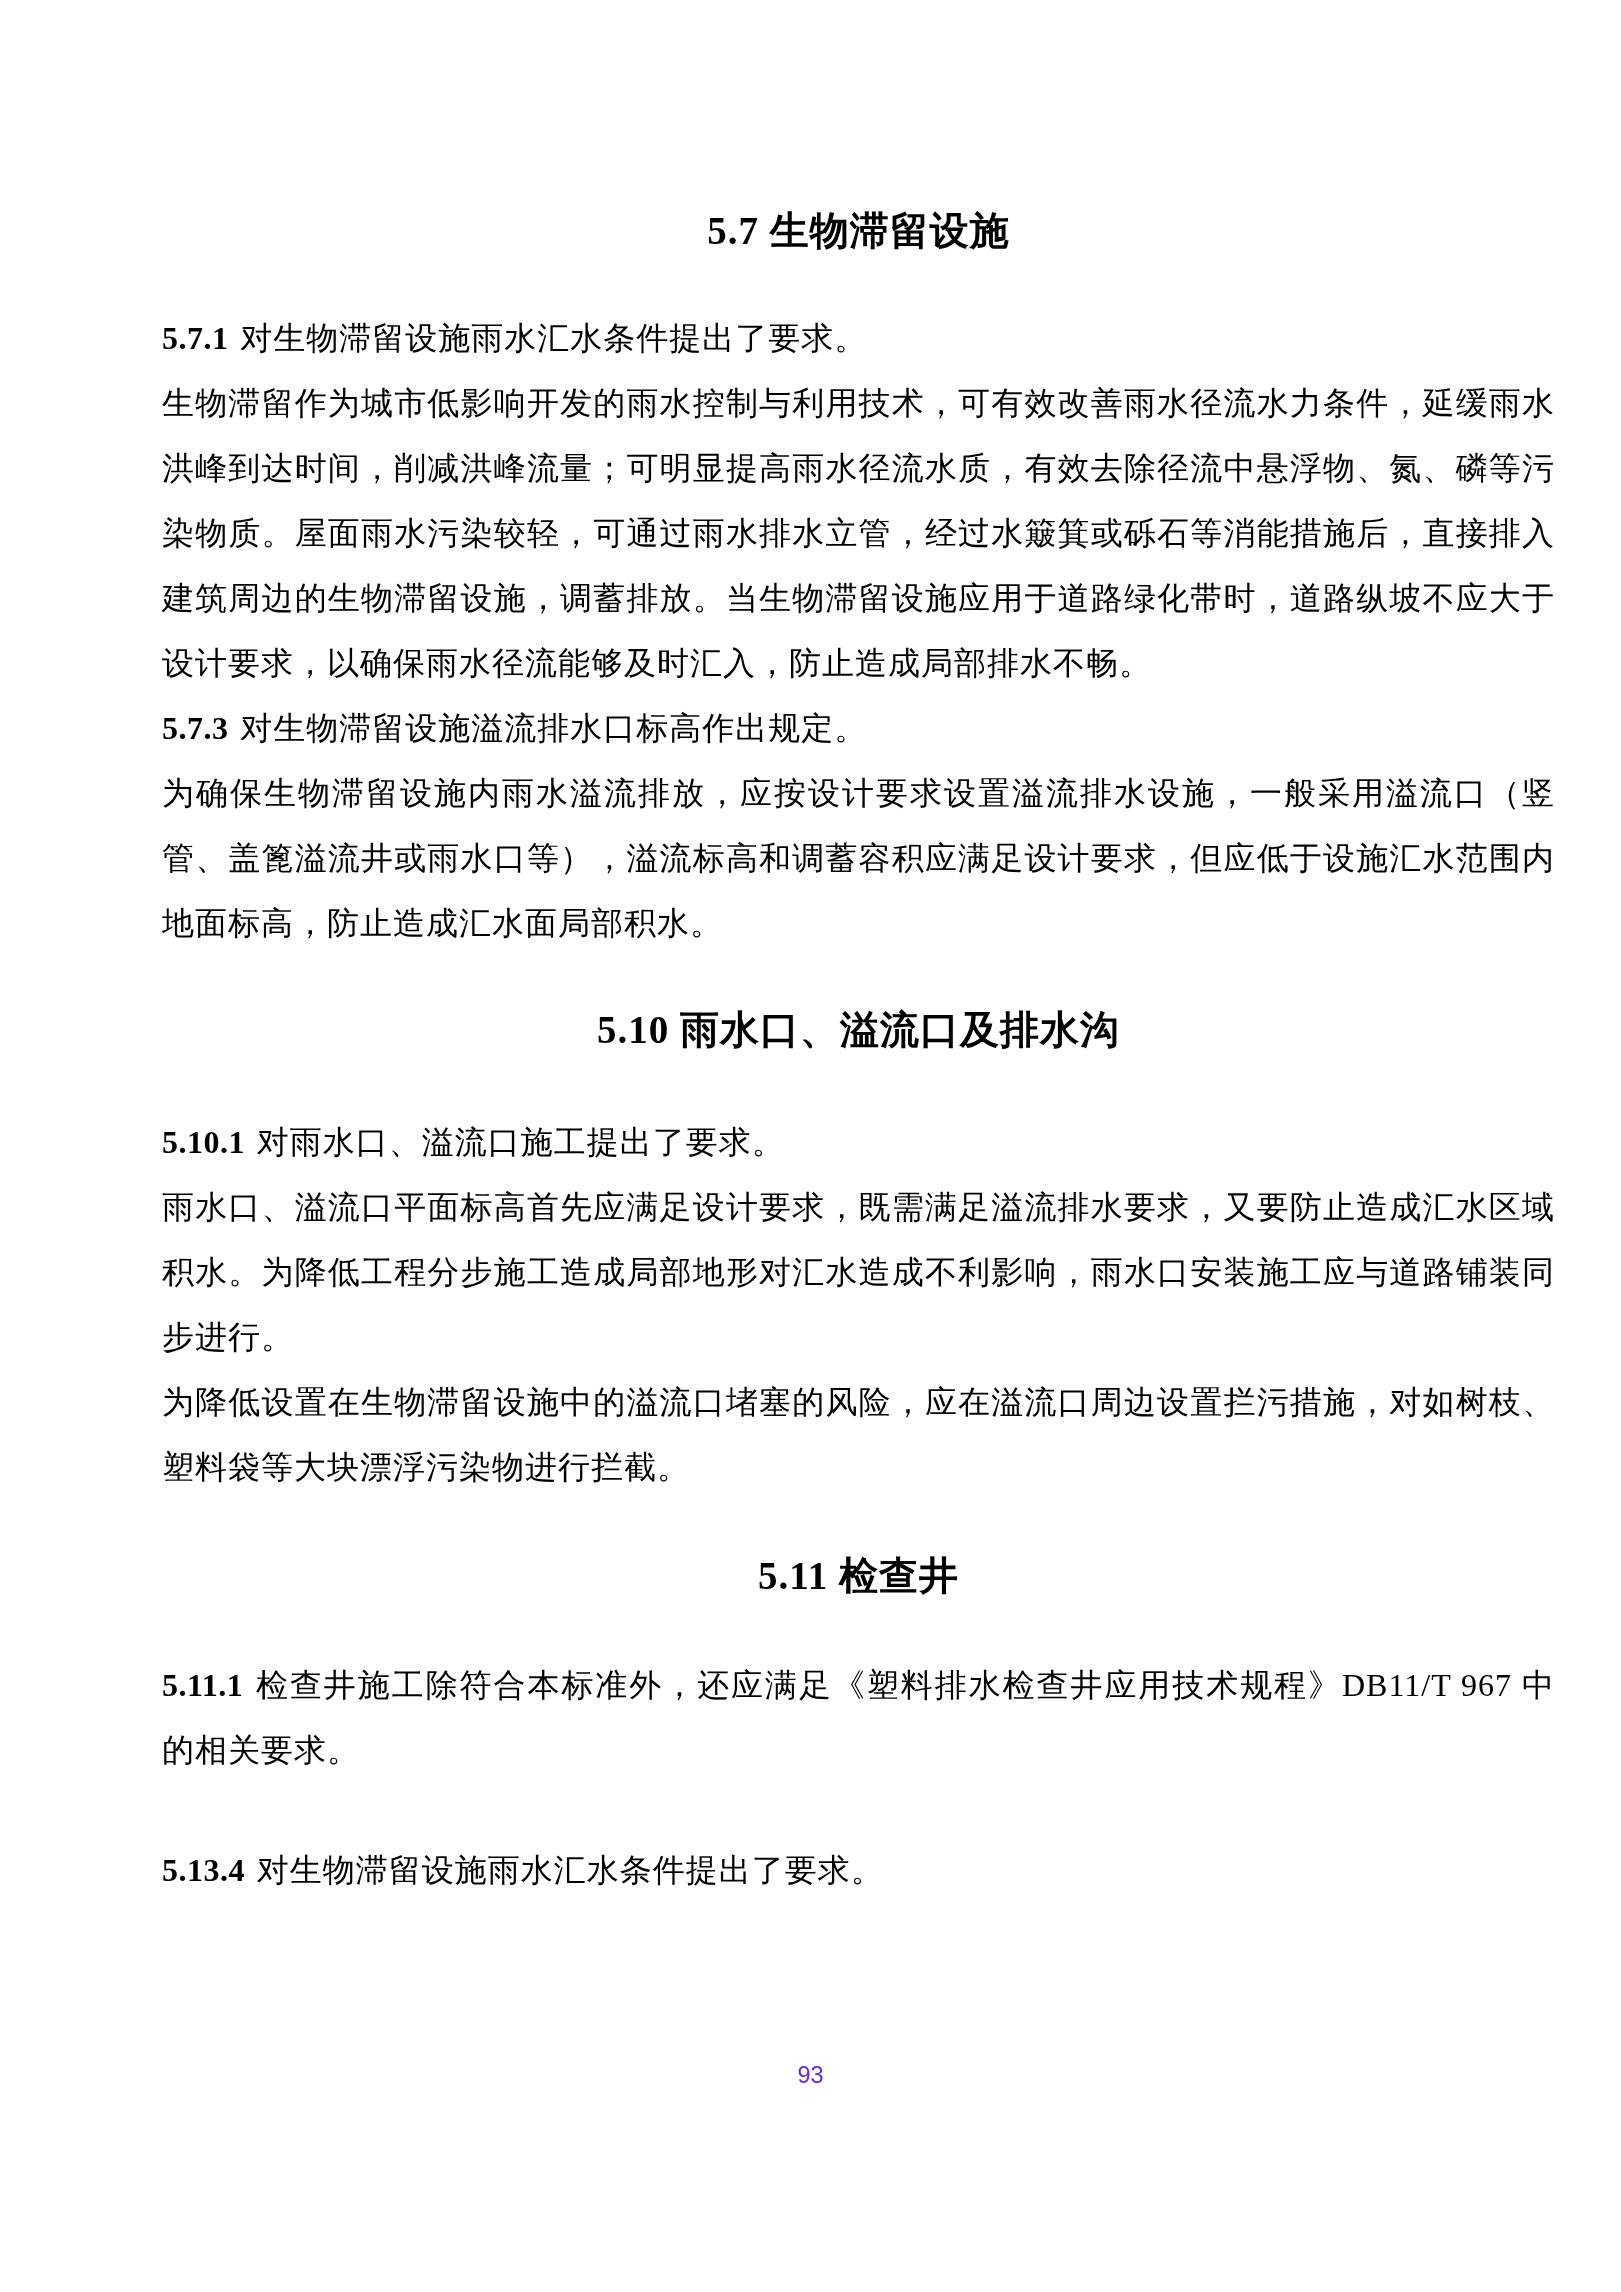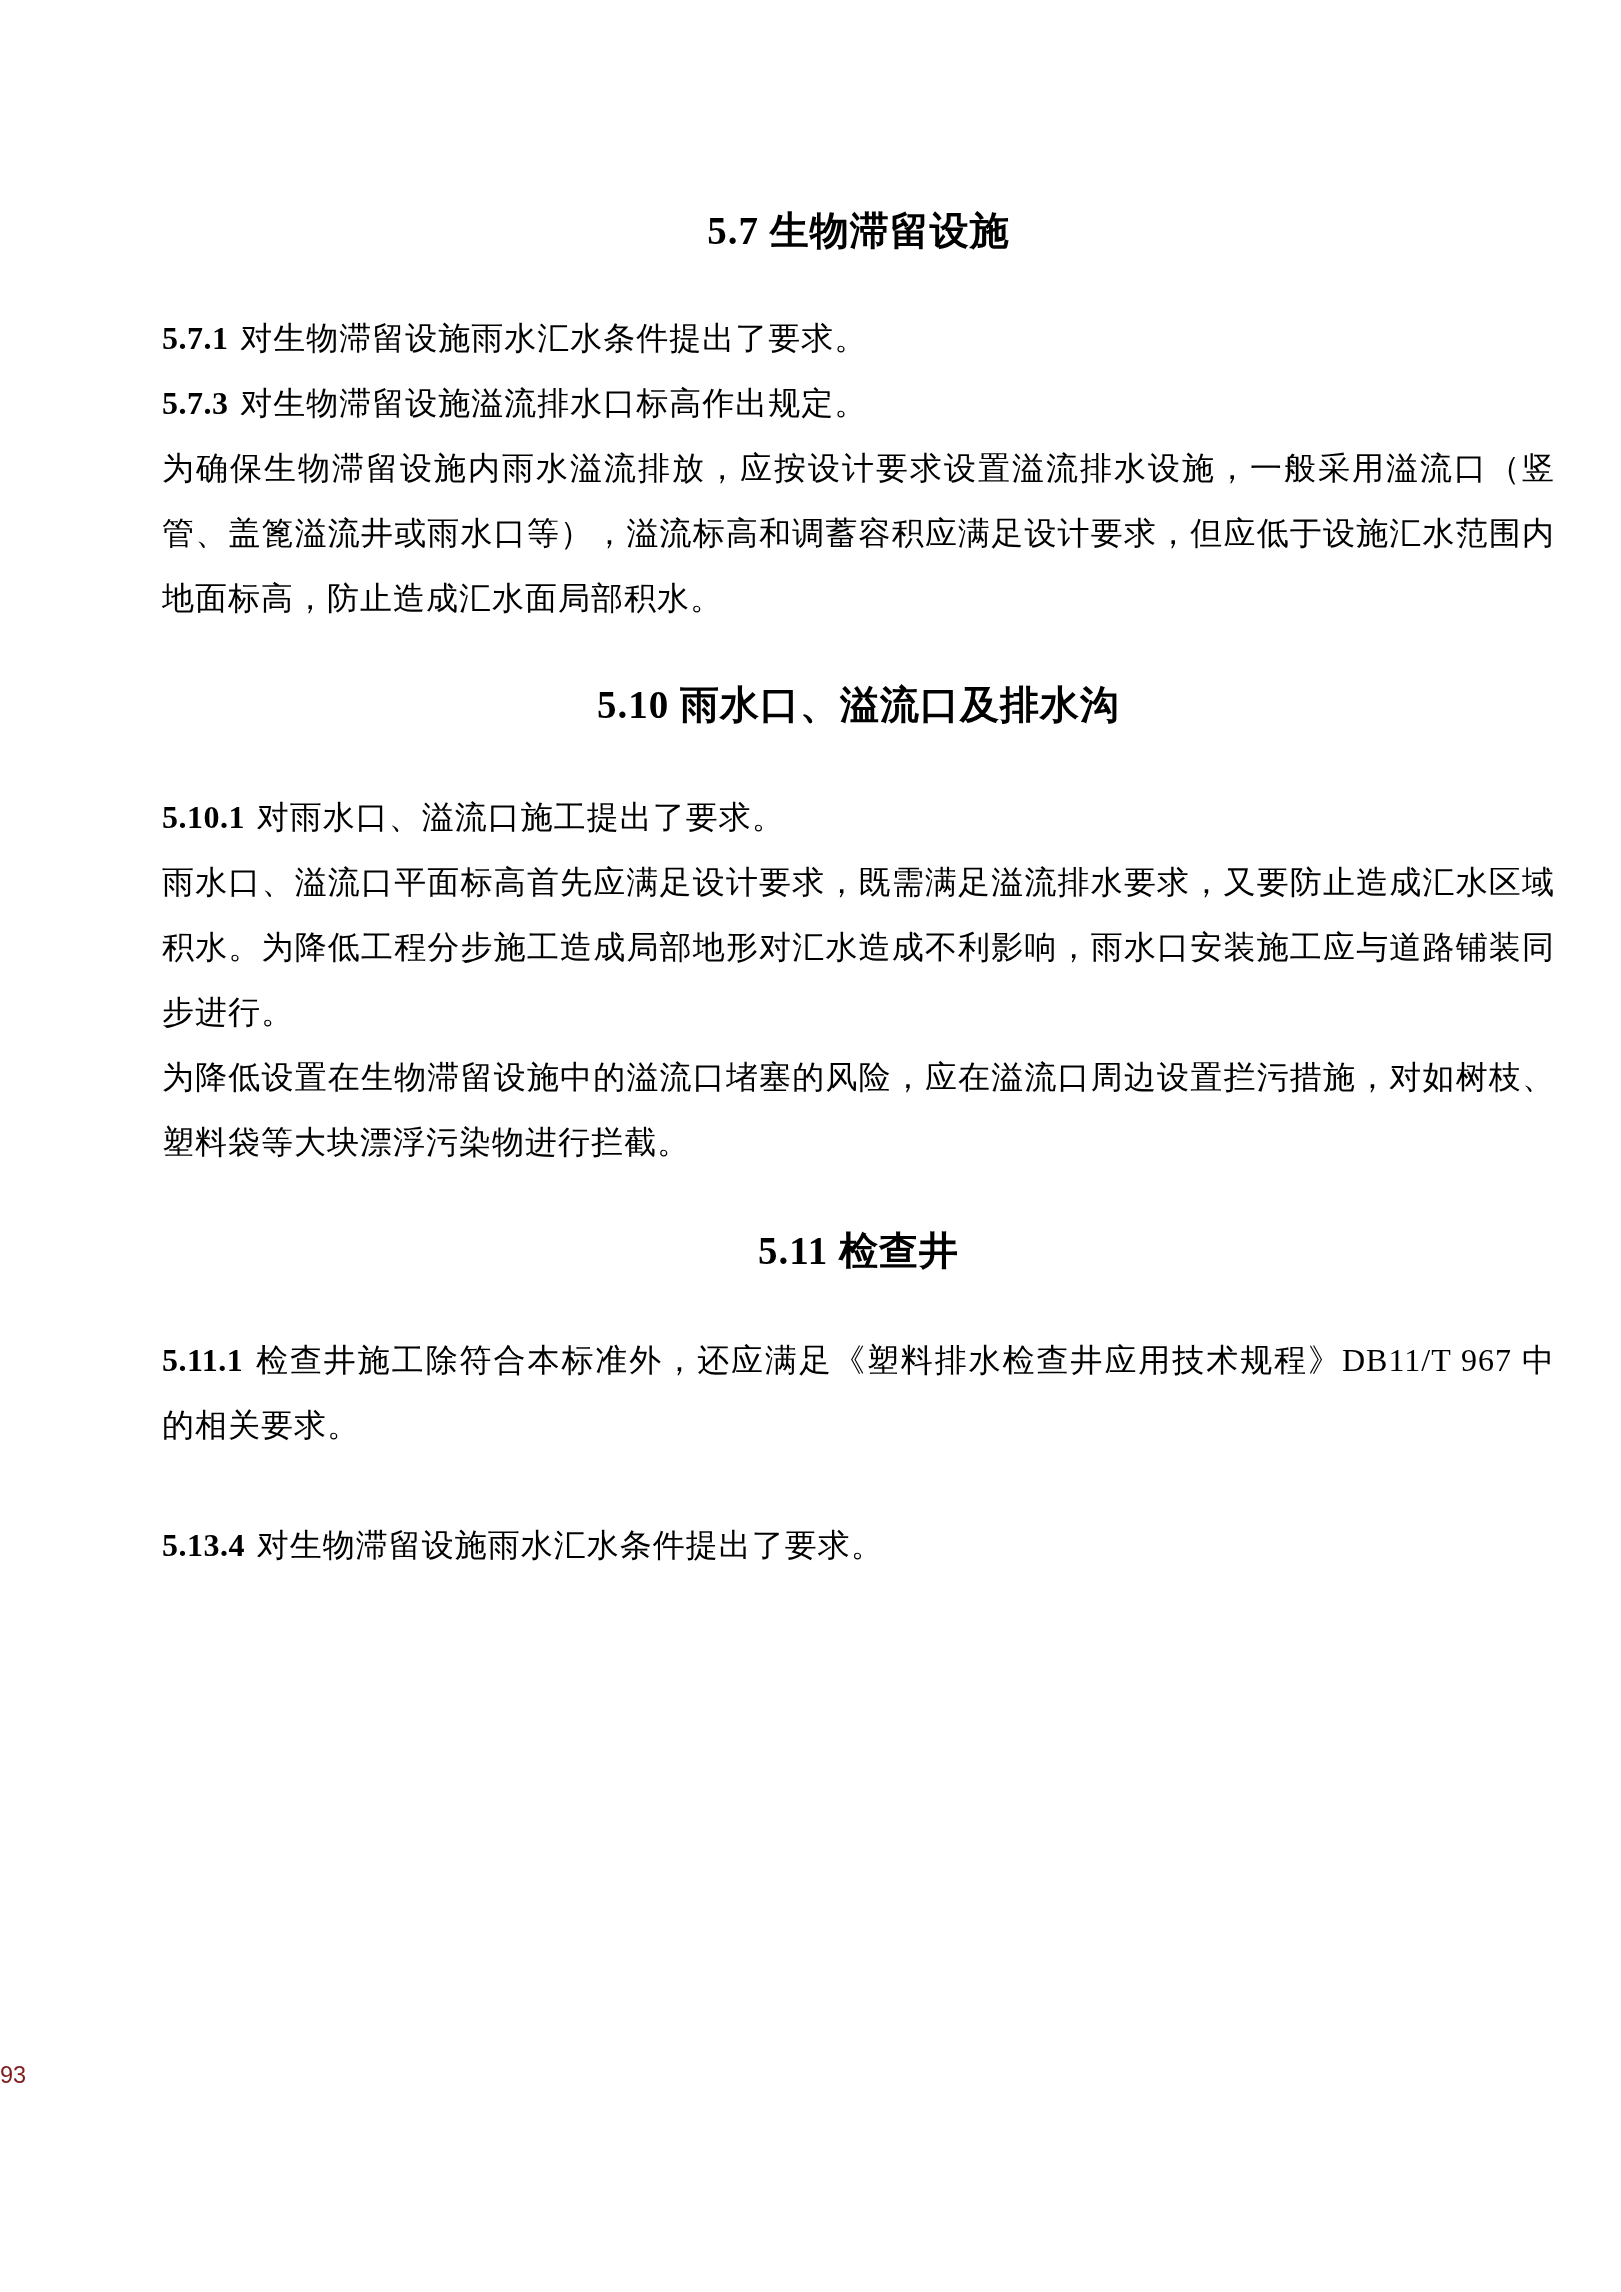--- a/index.html
+++ b/index.html
@@ -53,38 +53,40 @@
     font-weight: bold;
     margin-right: 11.8px;
     letter-spacing: 0.5px;
     white-space: nowrap;
   }
   .footer {
     position: absolute;
     top: 2061px;
     left: 0;
     right: 0;
+    text-align: center;
     font-size: 23.5px;
     line-height: 29px;
     font-family: "Liberation Sans", "DejaVu Sans", sans-serif;
-    color: #7f1d1d;
+    color: #6d28d9;
   }
 </style>
 </head>
 <body>
 
 <div class="page">
   <div class="content">
 
     <h1 class="heading h-57">5.7 生物滞留设施</h1>
 
     <p class="clause first-after-heading">
       <b class="cnum">5.7.1</b><span>对生物滞留设施雨水汇水条件提出了要求。</span>
     </p>
 
+    <p class="para">生物滞留作为城市低影响开发的雨水控制与利用技术，可有效改善雨水径流水力条件，延缓雨水洪峰到达时间，削减洪峰流量；可明显提高雨水径流水质，有效去除径流中悬浮物、氮、磷等污染物质。屋面雨水污染较轻，可通过雨水排水立管，经过水簸箕或砾石等消能措施后，直接排入建筑周边的生物滞留设施，调蓄排放。当生物滞留设施应用于道路绿化带时，道路纵坡不应大于设计要求，以确保雨水径流能够及时汇入，防止造成局部排水不畅。</p>
 
     <p class="clause">
       <b class="cnum">5.7.3</b><span>对生物滞留设施溢流排水口标高作出规定。</span>
     </p>
 
     <p class="para">为确保生物滞留设施内雨水溢流排放，应按设计要求设置溢流排水设施，一般采用溢流口（竖管、盖篦溢流井或雨水口等），溢流标高和调蓄容积应满足设计要求，但应低于设施汇水范围内地面标高，防止造成汇水面局部积水。</p>
 
     <h1 class="heading h-510">5.10  雨水口、溢流口及排水沟</h1>
 
     <p class="clause m-5101">

